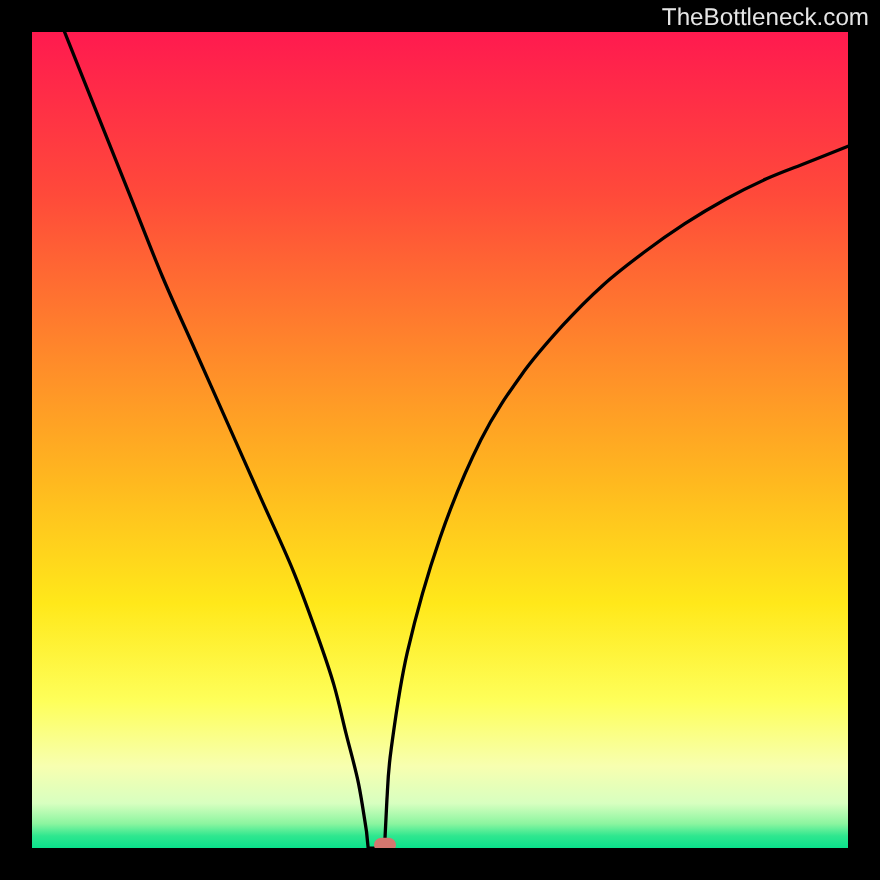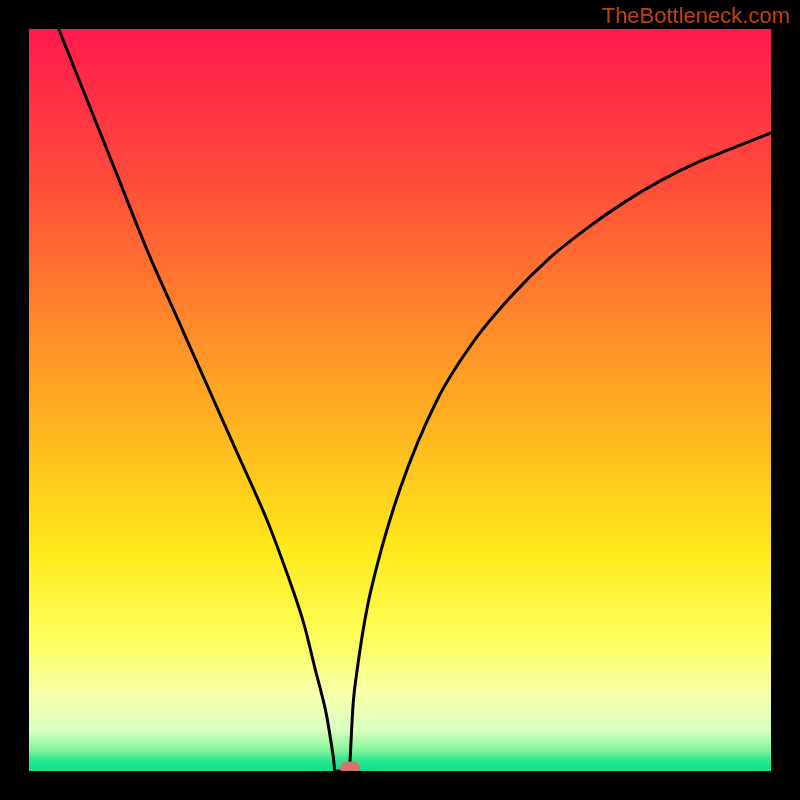--- a/index.html
+++ b/index.html
@@ -47,21 +47,21 @@
     width: 20px;
     height: 13px;
     border-radius: 7px / 6.5px;
     background: #d4766f;
     transform: translate(-50%, -50%);
   }
   .watermark {
     position: absolute;
     top: 3px;
     right: 10px;
-    color: #c2410c;
+    color: #e5e5e5;
     font-size: 22px;
     font-weight: 500;
     letter-spacing: 0;
     user-select: none;
   }
 </style>
 </head>
 <body>
 
 <div class="frame">

